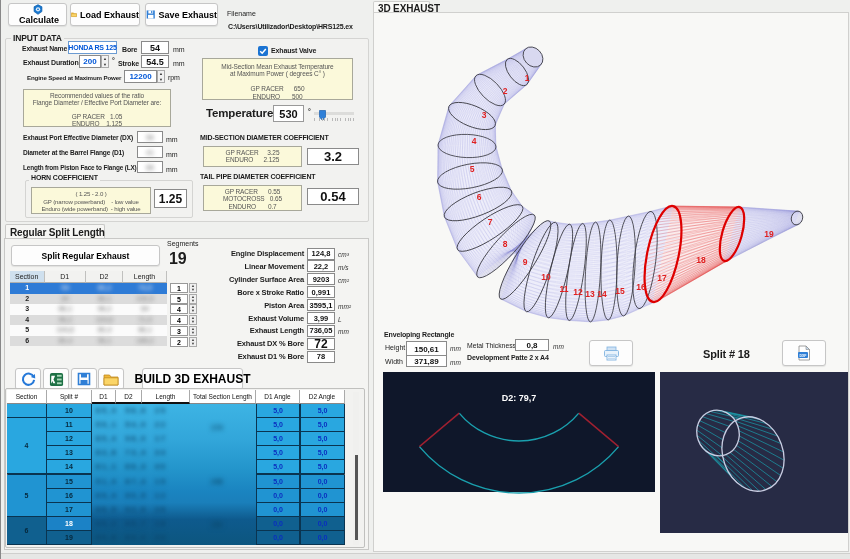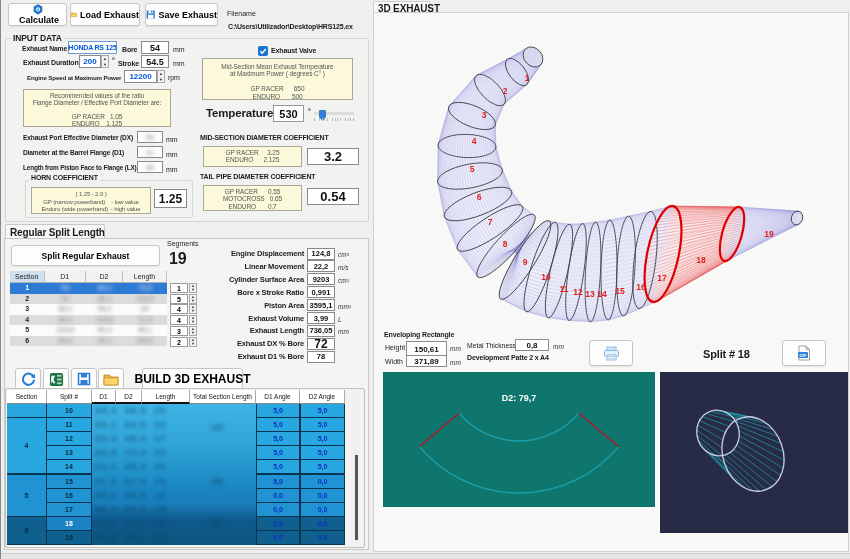--- a/index.html
+++ b/index.html
@@ -413,21 +413,21 @@
 <div class="lbl" style="left:702px;top:348px;font-size:11px;">Split # 18</div>
 <div class="btn" style="left:781px;top:340px;width:44px;height:26px;">
     <svg width="14" height="16" viewBox="0 0 14 16">
       <path d="M2 1 H9 L12.5 4.5 V15 H2 Z" fill="#fff" stroke="#888" stroke-width="0.8"></path>
       <path d="M9 1 L9 4.5 H12.5 Z" fill="#c8dcf0" stroke="#888" stroke-width="0.6"></path>
       <rect x="1" y="7" width="10" height="6" rx="1" fill="#2f7fd6"></rect>
       <text x="6" y="11.6" font-size="3.5" fill="#fff" text-anchor="middle" font-weight="bold">DXF</text>
     </svg>
   </div>
 
-<div class="ab" style="left:382px;top:372px;width:272px;height:135px;background:#0f766e;">
+<div class="ab" style="left:382px;top:372px;width:272px;height:120px;background:#0f172a;">
 <svg width="272" height="161" viewBox="0 0 272 161" style="position:absolute;left:0;top:0">
       <path d="M76.2 41.1A78 78 0 0 0 195.8 41.1" stroke="#1aa0ae" stroke-width="1.4" fill="none"></path>
       <path d="M36.4 74.6A130 130 0 0 0 235.6 74.6" stroke="#1aa0ae" stroke-width="1.4" fill="none"></path>
       <line x1="76.2" y1="41.1" x2="36.4" y2="74.6" stroke="#a02030" stroke-width="1.4"></line>
       <line x1="195.8" y1="41.1" x2="235.6" y2="74.6" stroke="#a02030" stroke-width="1.4"></line>
     </svg>
 <div class="ab" style="left:0;top:21px;width:272px;text-align:center;color:#fff;font-weight:bold;font-size:9px;">D2: 79,7</div>
 </div>
 <div class="ab" style="left:659px;top:372px;width:188px;height:161px;background:#272b45;">
 <svg width="188" height="161" viewBox="0 0 188 161" style="position:absolute;left:0;top:0">

